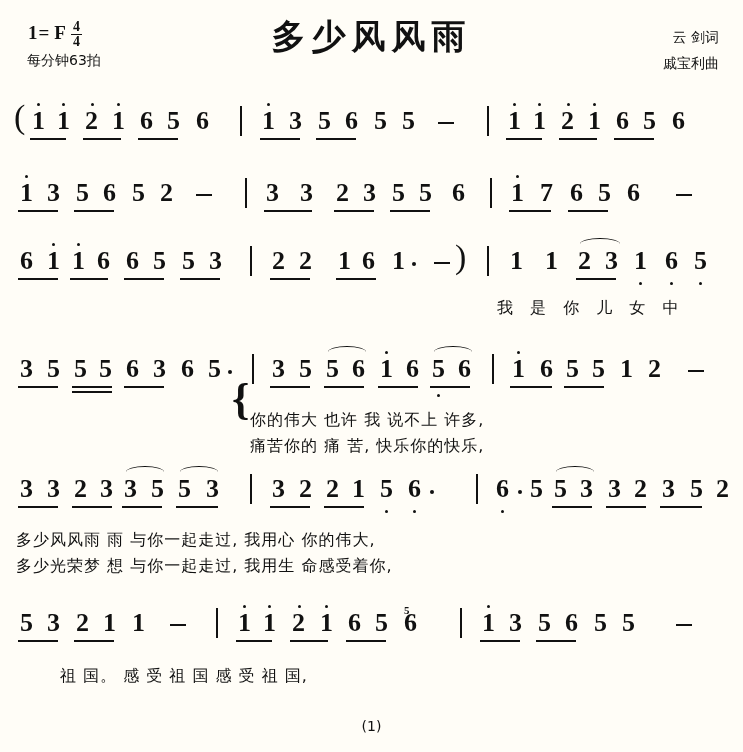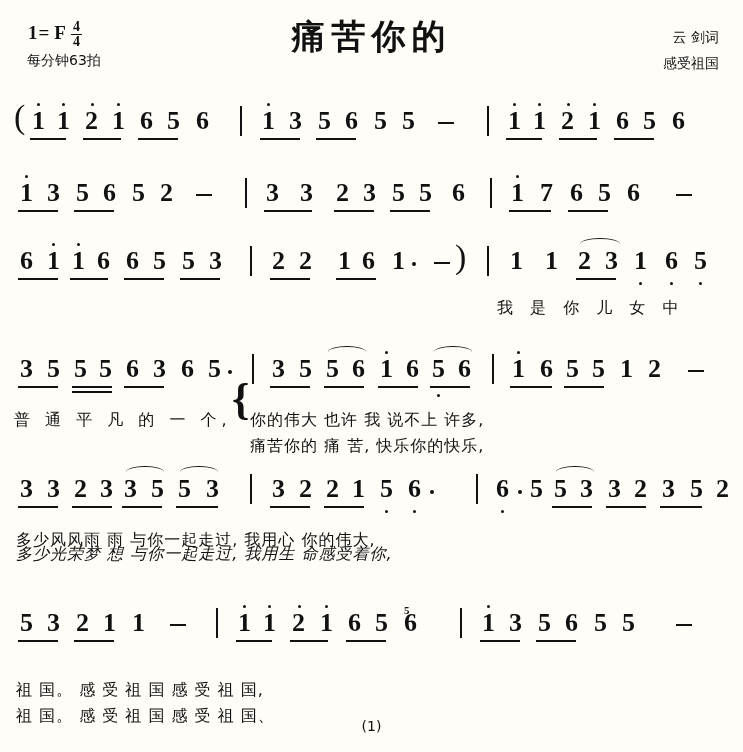--- a/index.html
+++ b/index.html
@@ -126,25 +126,25 @@
     <span class="eq">1=</span>
       <span style="margin-left:4px;">F</span>
     <span class="frac">
       <span class="num">4</span>
       <span class="den">4</span>
     </span>
   </div>
 
   <div class="tempo">每分钟63拍</div>
 
-  <div class="title">痛苦你的</div>
+  <div class="title">多少风风雨</div>
 
   <div class="credits">
     <div>云 剑词</div>
-    <div>感受祖国</div>
+    <div>戚宝利曲</div>
   </div>
 
   <div class="row" style="top:100px;">
     <div class="notes">
       <span class="paren" style="left:14px;top:4px;">(</span>
 
       <span class="n" style="left:32px;top:8px;">1</span>
       <span class="dot" style="left:37px;top:3px;"></span>
       <span class="n" style="left:57px;top:8px;">1</span>
       <span class="dot" style="left:62px;top:3px;"></span>
@@ -355,21 +355,20 @@
 
       <span class="n" style="left:566px;top:8px;">5</span>
       <span class="n" style="left:592px;top:8px;">5</span>
       <span class="ul" style="left:564px;top:38px;width:40px;"></span>
 
       <span class="n" style="left:620px;top:8px;">1</span>
       <span class="n" style="left:648px;top:8px;">2</span>
       <span class="dash" style="left:688px;top:22px;"></span>
     </div>
     <div class="lyrics" style="top:16px;">
-      <span class="ly" style="left:14px;letter-spacing:5px;">普 通 平 凡 的 一 个,</span>
       <span class="ly" style="left:250px;letter-spacing:1px;">你的伟大 也许 我 说不上 许多,</span>
       <span class="ly" style="left:250px;top:26px;letter-spacing:1px;">痛苦你的 痛 苦, 快乐你的快乐,</span>
     </div>
   </div>
 
   <div class="row" style="top:468px;">
     <div class="notes">
       <span class="n" style="left:20px;top:8px;">3</span>
       <span class="n" style="left:47px;top:8px;">3</span>
       <span class="ul" style="left:18px;top:38px;width:40px;"></span>
@@ -420,21 +419,21 @@
       <span class="n" style="left:634px;top:8px;">2</span>
       <span class="ul" style="left:606px;top:38px;width:40px;"></span>
 
       <span class="n" style="left:662px;top:8px;">3</span>
       <span class="n" style="left:690px;top:8px;">5</span>
       <span class="ul" style="left:660px;top:38px;width:42px;"></span>
       <span class="n" style="left:716px;top:8px;">2</span>
     </div>
     <div class="lyrics" style="top:16px;">
       <span class="ly" style="left:16px;letter-spacing:1px;">多少风风雨 雨    与你一起走过,   我用心 你的伟大,</span>
-      <span class="ly" style="left:16px;top:14px;letter-spacing:1px;font-style:italic;">多少光荣梦 想    与你一起走过,   我用生 命感受着你,</span>
+      <span class="ly" style="left:16px;top:26px;letter-spacing:1px;">多少光荣梦 想    与你一起走过,   我用生 命感受着你,</span>
     </div>
   </div>
 
   <div class="row" style="top:602px;">
     <div class="notes">
       <span class="n" style="left:20px;top:8px;">5</span>
       <span class="n" style="left:47px;top:8px;">3</span>
       <span class="ul" style="left:18px;top:38px;width:40px;"></span>
 
       <span class="n" style="left:76px;top:8px;">2</span>
@@ -473,22 +472,21 @@
       <span class="ul" style="left:480px;top:38px;width:40px;"></span>
 
       <span class="n" style="left:538px;top:8px;">5</span>
       <span class="n" style="left:565px;top:8px;">6</span>
       <span class="ul" style="left:536px;top:38px;width:40px;"></span>
 
       <span class="n" style="left:594px;top:8px;">5</span>
       <span class="n" style="left:622px;top:8px;">5</span>
       <span class="dash" style="left:676px;top:22px;"></span>
     </div>
-    <div class="lyrics" style="top:32px;">
+    <div class="lyrics" style="top:18px;margin-left:44px;">
       <span class="ly" style="left:16px;letter-spacing:1px;">祖      国。   感 受 祖   国   感 受 祖   国,</span>
-      <span class="ly" style="left:16px;top:26px;letter-spacing:1px;">祖      国。   感 受 祖   国   感 受 祖   国、</span>
     </div>
   </div>
 
   <div class="pagenum">(1)</div>
 
 
 </div>
 
 </body></html>

